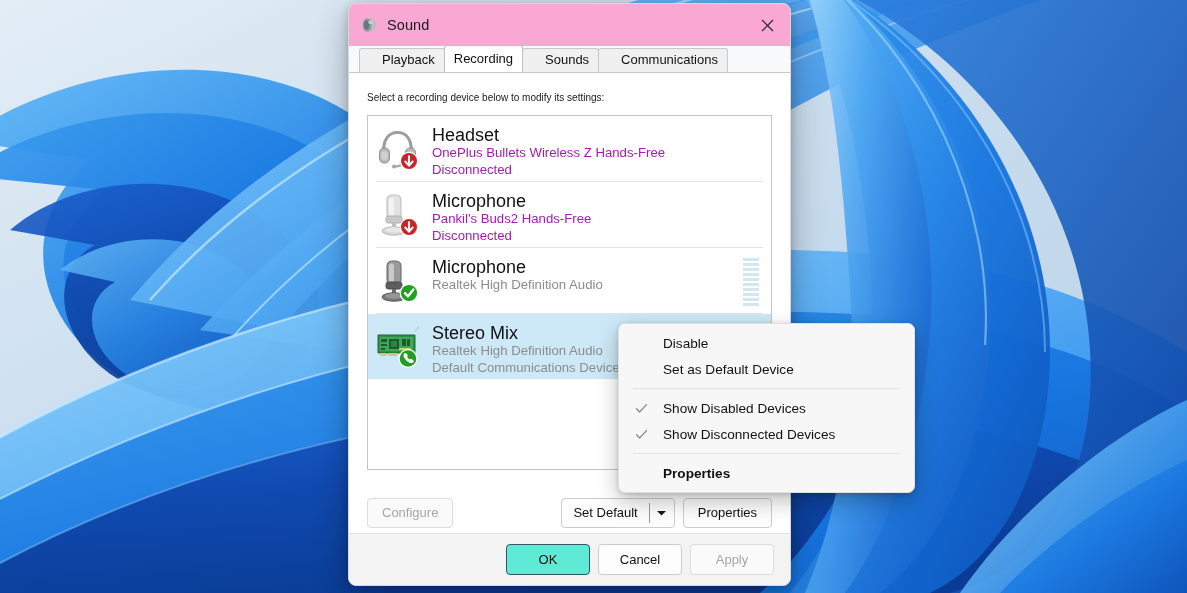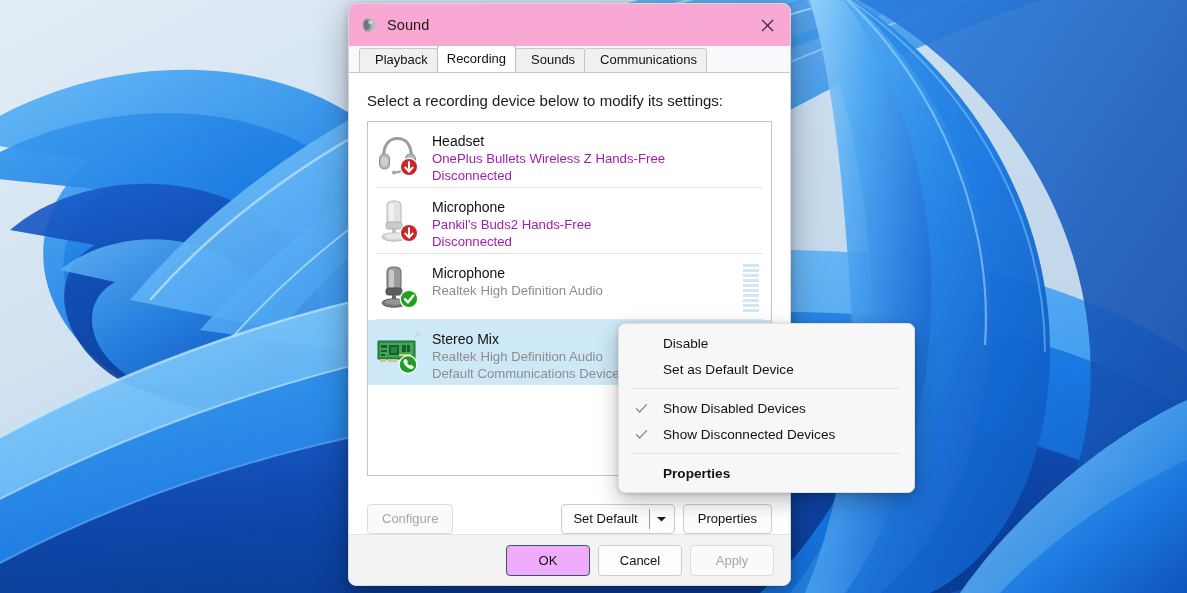--- a/index.html
+++ b/index.html
@@ -61,21 +61,21 @@
     position: relative;
     background: #f7f9fb;
   }
   .tab {
     font-size: 13px;
     color: #111;
     background: #f0f0f0;
     border: 1px solid #c8c8c8;
     border-bottom: none;
     border-radius: 3px 3px 0 0;
-    padding: 3px 9px 4px 15px;
+    padding: 3px 9px 4px 22px;
     margin-right: -1px;
     line-height: 16px;
     position: relative; z-index: 1;
     cursor: default;
   }
   .tab.active {
     background: #ffffff;
     z-index: 3;
     padding: 5px 9px 5px 9px;
     margin-top: -2px;
@@ -87,21 +87,21 @@
     flex: 1 1 auto;
     background: #ffffff;
     border-top: 1px solid #c8c8c8;
     margin: 0;
     position: relative;
     display: flex;
     flex-direction: column;
     padding: 0 18px;
   }
   .hint {
-    font-size: 15px; color: #1a1a1a;
+    font-size: 10px; color: #1a1a1a;
     margin-top: 19px; margin-bottom: 12px;
   }
 
   
   .devicelist {
     position: relative;
     border: 1px solid #c4c4c4;
     background: #fff;
     height: 355px;
     overflow: hidden;
@@ -115,21 +115,21 @@
     cursor: default;
   }
   .device-row.selected { background: #cde8f7; }
   .row-sep {
     height: 1px; background: #e4e4e4;
     margin: 0 8px;
   }
   .dev-icon { width: 46px; height: 48px; flex: none; position: relative; margin-right: 11px; }
   .dev-icon svg { width: 46px; height: 48px; display: block; }
   .dev-text { flex: 1 1 auto; padding-top: 3px; min-width: 0; }
-  .dev-name { font-size: 14px; color: #111; line-height: 17px; }
+  .dev-name { font-size: 18px; color: #111; line-height: 17px; }
   .dev-desc { font-size: 13.2px; color: #8d8d8d; line-height: 17px; white-space: nowrap; }
   .dev-status { font-size: 13.2px; color: #8d8d8d; line-height: 17px; }
   .dev-desc.dim, .dev-status.dim { color: #a21caf; }
 
   
   .meter {
     width: 16px; flex: none;
     margin-right: 6px; margin-top: 2px;
     display: flex; flex-direction: column; justify-content: flex-start;
     gap: 2px;
@@ -177,21 +177,21 @@
   .footer {
     flex: none;
     height: 52px;
     background: #f3f3f3;
     border-top: 1px solid #e2e2e2;
     display: flex; align-items: center; justify-content: flex-end;
     padding-right: 16px;
     gap: 8px;
   }
   .footer .btn { min-width: 84px; text-align: center; padding: 0 10px; height: 31px; line-height: 29px; }
-  .footer .btn.default { border: 1.5px solid #2f5a63; background: #f0abfc; text-align: center; }
+  .footer .btn.default { border: 1.5px solid #2f5a63; background: #5eead4; text-align: center; }
 
   
   #context-menu {
     position: absolute;
     left: 618px; top: 323px;
     width: 297px;
     background: #f7f7f7;
     border: 1px solid #e0e0e0;
     border-radius: 7px;
     box-shadow: 0 8px 22px rgba(0,0,0,0.26), 0 1px 4px rgba(0,0,0,0.16);

